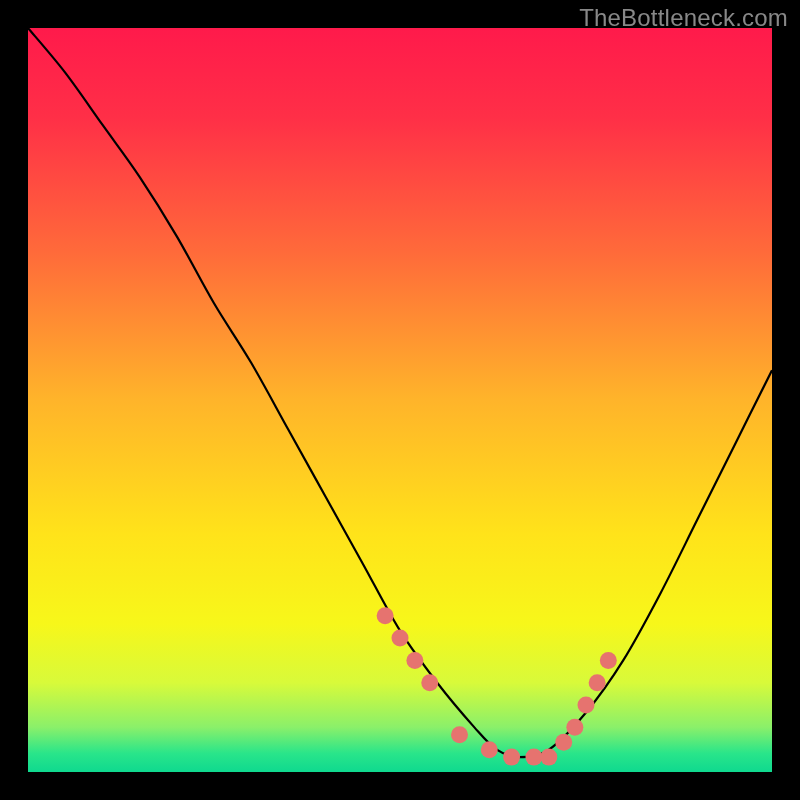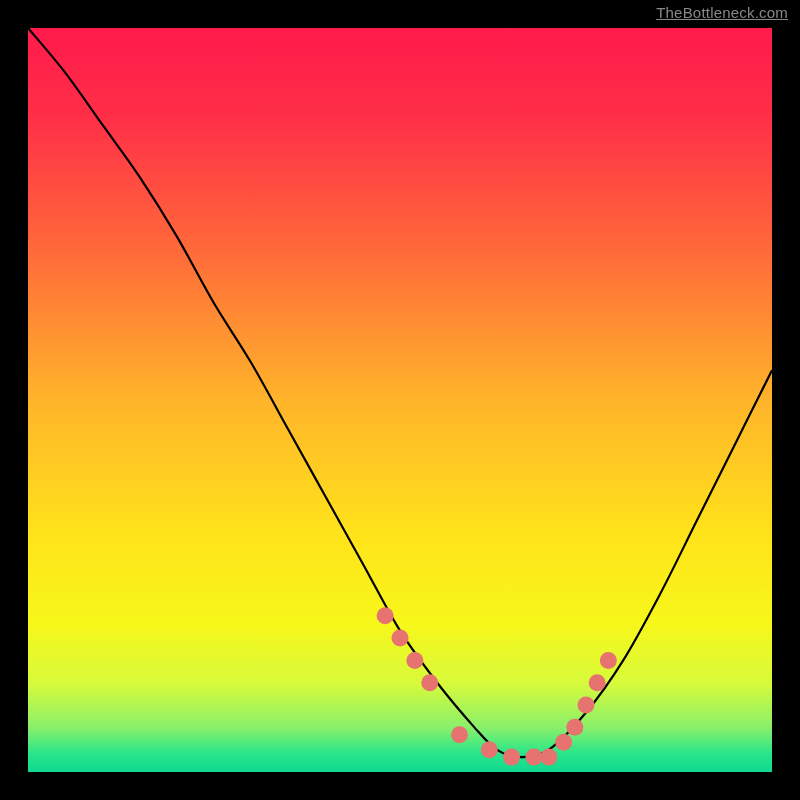--- a/index.html
+++ b/index.html
@@ -9,25 +9,24 @@
     background: #000;
     position: relative;
     font-family: Arial, sans-serif;
     overflow: hidden;
   }
   .watermark {
     position: absolute;
     top: 4px;
     right: 12px;
     color: #888;
-    font-size: 15px;
+    font-size: 24px;
     font-weight: 500;
     z-index: 10;
     letter-spacing: 0.2px;
-    text-decoration: underline;
   }
   .plot {
     position: absolute;
     left: 28px;
     top: 28px;
     width: 744px;
     height: 744px;
   }
   .gradient {
     position: absolute;

